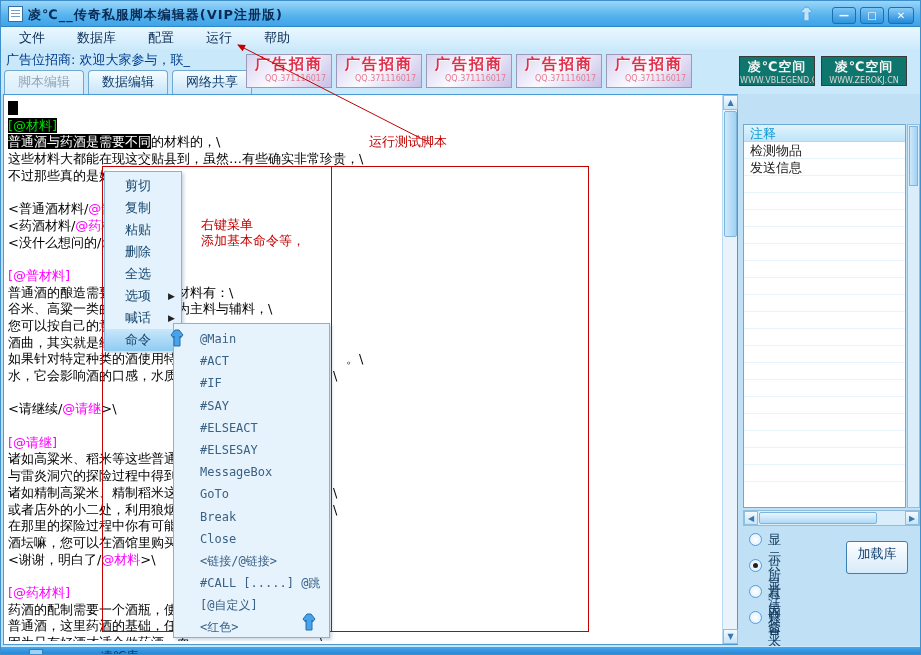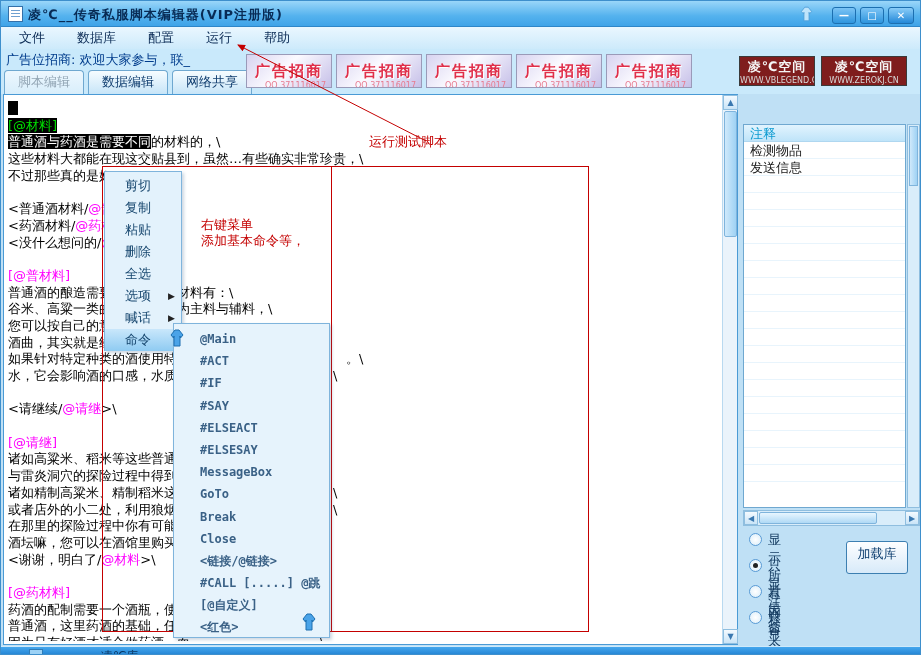--- a/index.html
+++ b/index.html
@@ -26,24 +26,24 @@
   
   .adbar { position:absolute; left:0; top:48px; width:921px; height:45px; background:#C9E9FB; }
   .ad-label { position:absolute; left:5px; top:2px; font-size:13px; color:#003C8C; }
   .tabs { position:absolute; left:3px; top:21px; height:28px; display:flex; }
   .tab { height:24px; padding:0 13px; margin-right:4px; font-size:13px; line-height:22px;
     background:linear-gradient(#F6FCFF,#C7E5F8); border:1px solid #6FA8D0; border-bottom:none;
     border-radius:4px 4px 0 0; color:#123F70; }
   .tab.active { color:#93A6B5; background:linear-gradient(#EDF7FE,#D8EEFB); }
   .banner { position:absolute; top:5px; width:86px; height:34px;
     background:linear-gradient(135deg,#D7D3F0,#FBFAFF 45%,#C6C0E8); border:1px solid #9A9AB8; overflow:hidden; }
-  .banner .bt { font-size:15px; font-weight:bold; color:#E02F4A; text-align:center; margin-top:7px; letter-spacing:2px;
+  .banner .bt { font-size:15px; font-weight:bold; color:#E02F4A; text-align:center; margin-top:0; letter-spacing:2px;
     text-shadow:1px 1px 0 #fff; }
   .banner .bq { font-size:8px; color:#E77A8F; text-align:right; padding-right:5px; }
-  .sbanner { position:absolute; top:7px; height:30px; background:#7f1d1d; border:1px solid #3A3A3A; overflow:hidden; }
+  .sbanner { position:absolute; top:7px; height:30px; background:#0f766e; border:1px solid #3A3A3A; overflow:hidden; }
   .sbanner .bt { font-size:13px; font-weight:bold; color:#F5F5F5; text-align:center; margin-top:1px; letter-spacing:1px; }
   .sbanner .bu { font-size:8px; color:#D8D8D8; text-align:center; }
 
   
   .editor { position:absolute; left:2px; top:93px; width:735px; height:551px; background:#fff; border:1px solid #4A9AD5; }
   .code { position:absolute; left:4px; top:6px; width:712px; height:540px; overflow:hidden;
     font-size:13px; line-height:16.7px; white-space:pre; }
   .ln { height:16.7px; }
   .s-k { color:#000; } .s-m { color:#FF00FF; }
   .s-g { background:#000; color:#00DE00; } .s-sel { background:#000; color:#fff; }
@@ -59,21 +59,21 @@
 
   
   .cmenu { position:absolute; left:103px; top:170px; width:78px; height:180px; z-index:30;
     background:#E3F2FC; border:1px solid #7FB4DC; box-shadow:2px 2px 3px rgba(60,100,140,.25); padding-top:3px; }
   .cm-row { position:relative; height:22px; line-height:22px; padding-left:20px; font-size:13px; color:#16466E; }
   .cm-row .arr { position:absolute; right:6px; top:0; font-size:9px; color:#222; }
   .cm-row.hl { background:linear-gradient(#C9E7FB,#8FCBF2); }
   .smenu { position:absolute; left:172px; top:322px; width:157px; height:315px; z-index:31;
     background:#E6F3FC; border:1px solid #7FB4DC; box-shadow:2px 2px 3px rgba(60,100,140,.25); padding-top:4px; }
   .sm-row { height:22.2px; line-height:22.2px; padding-left:26px;
-    font-family:"DejaVu Sans Mono", monospace; font-size:12px; color:#3A6186;font-weight:bold; }
+    font-family:"DejaVu Sans Mono", monospace; font-size:12px; color:#3A6186; }
 
   
   .rect-a, .rect-b { position:absolute; border:1px solid #C40000; z-index:25; }
   .rect-a { left:101px; top:165px; width:230px; height:466px; }
   .rect-b { left:101px; top:165px; width:487px; height:466px; }
   .annot { position:absolute; color:#C40000; font-size:13px; z-index:40; line-height:16px; }
   .note-run { left:368px; top:133px; }
   .note-menu { left:200px; top:216px; }
   .annot-svg { position:absolute; left:0; top:0; width:921px; height:655px; z-index:40; pointer-events:none; }
 

